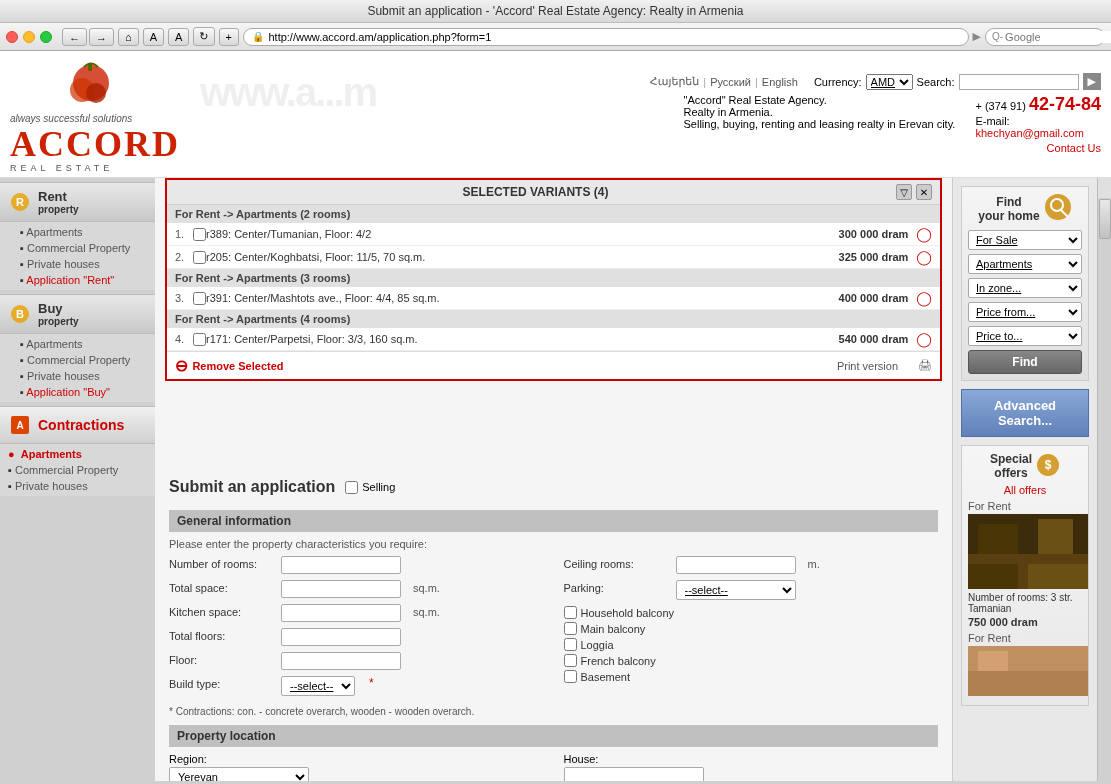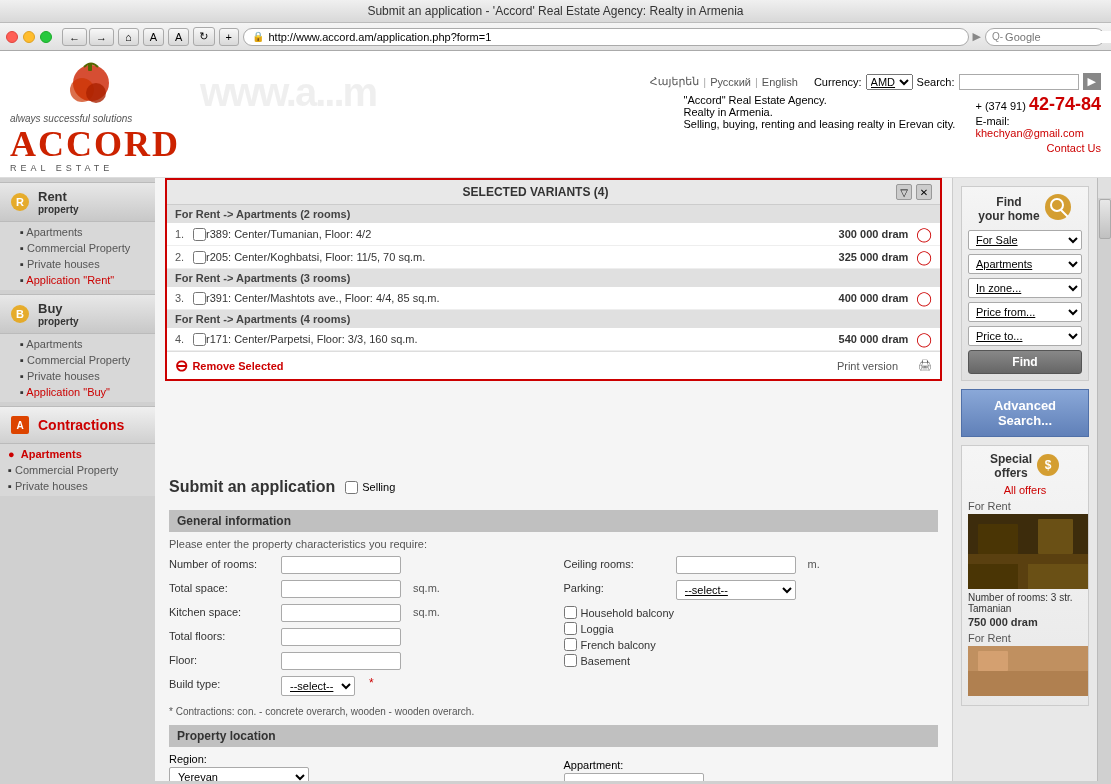--- a/index.html
+++ b/index.html
@@ -404,20 +404,24 @@
                 <option>--select--</option>
               </select>
             </div>
             <div style="margin-top:4px;">
               <div class="form-checkbox-row">
                 <input type="checkbox" style="">
                 <span>Household balcony</span>
               </div>
               <div class="form-checkbox-row">
                 <input type="checkbox" style="">
+                <span>Main balcony</span>
+              </div>
+              <div class="form-checkbox-row">
+                <input type="checkbox" style="">
                 <span>Loggia</span>
               </div>
               <div class="form-checkbox-row">
                 <input type="checkbox" style="">
                 <span>French balcony</span>
               </div>
               <div class="form-checkbox-row">
                 <input type="checkbox" style="">
                 <span>Basement</span>
               </div>
@@ -445,20 +449,24 @@
                 <div>
                   <div style="font-size:11px;margin-bottom:2px;">District:</div>
                   <select class="form-select" style="width:140px;">
                     <option>--select--</option>
                   </select>
                 </div>
               </div>
 
             </div>
             <div class="col">
+              <div>
+                <div style="font-size:11px;margin-bottom:2px;">House:</div>
+                <input type="text" class="form-input" style="width: 140px;">
+              </div>
               <div style="margin-top:6px;">
                 <div style="font-size:11px;margin-bottom:2px;">Appartment:</div>
                 <input type="text" class="form-input" style="width: 140px;">
               </div>
             </div>
           </div>
         </div>
 
       </div>
     </div>

